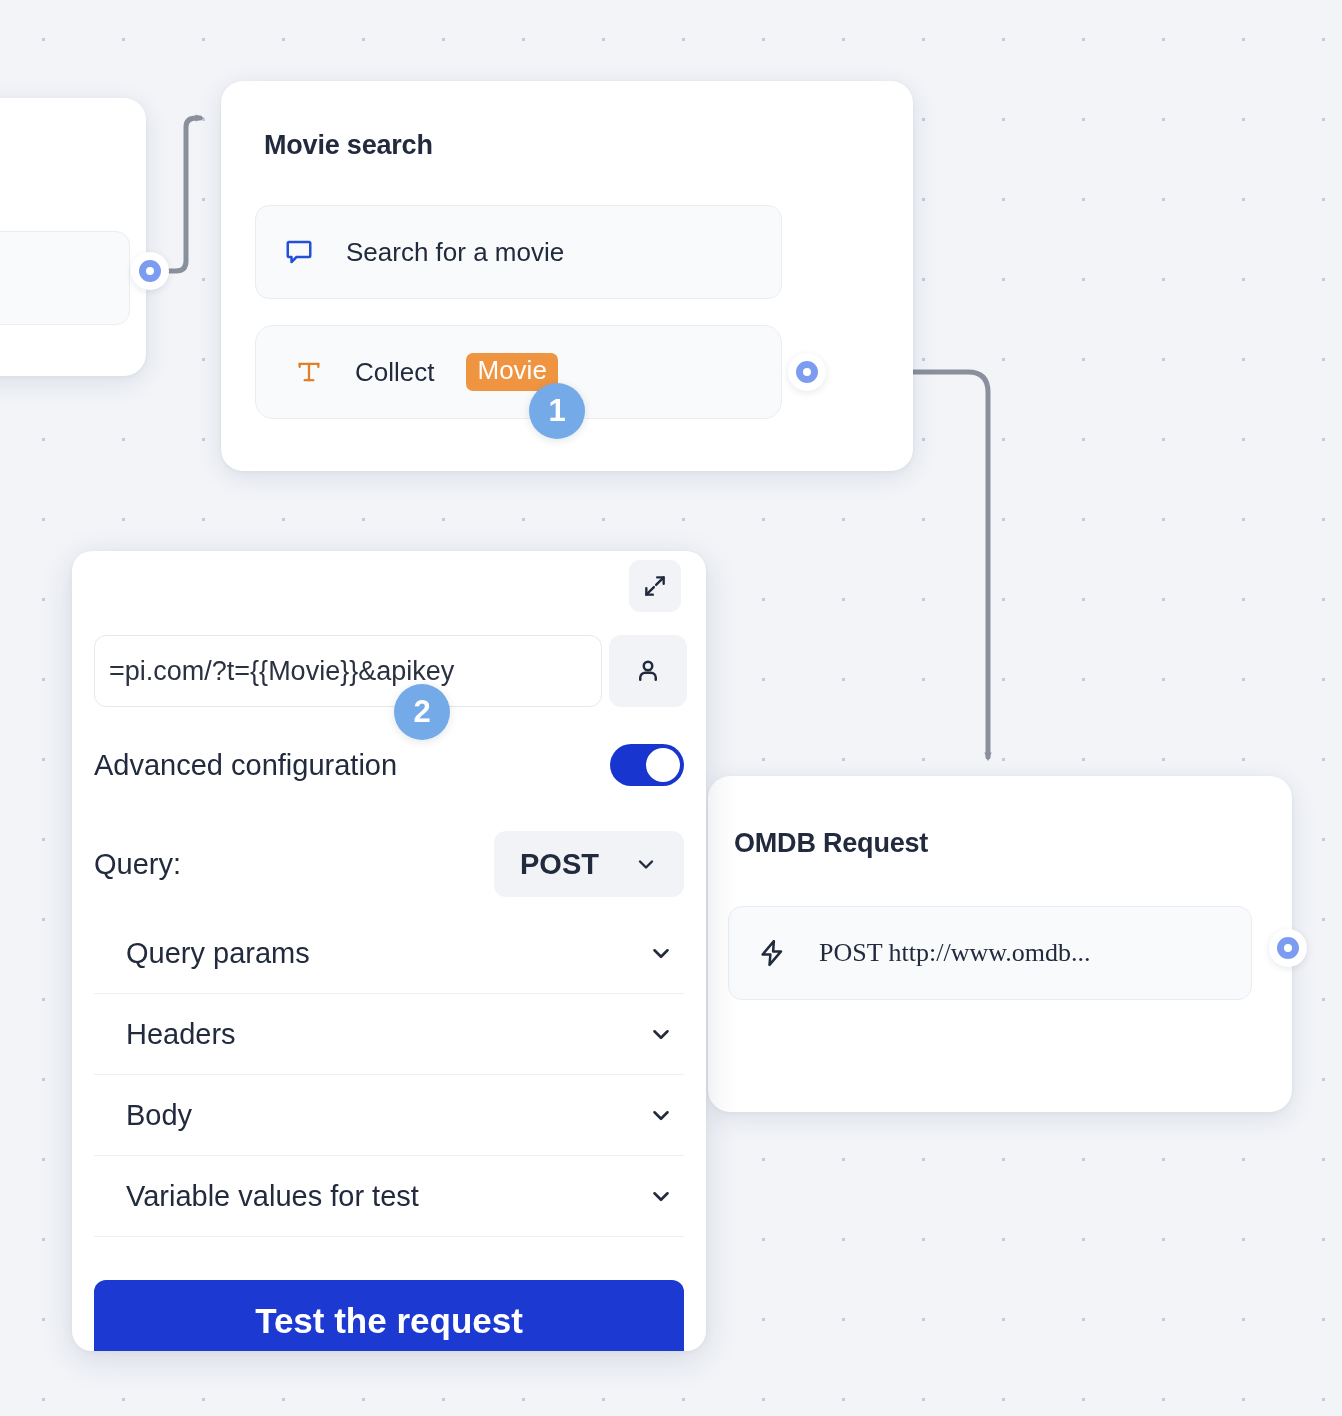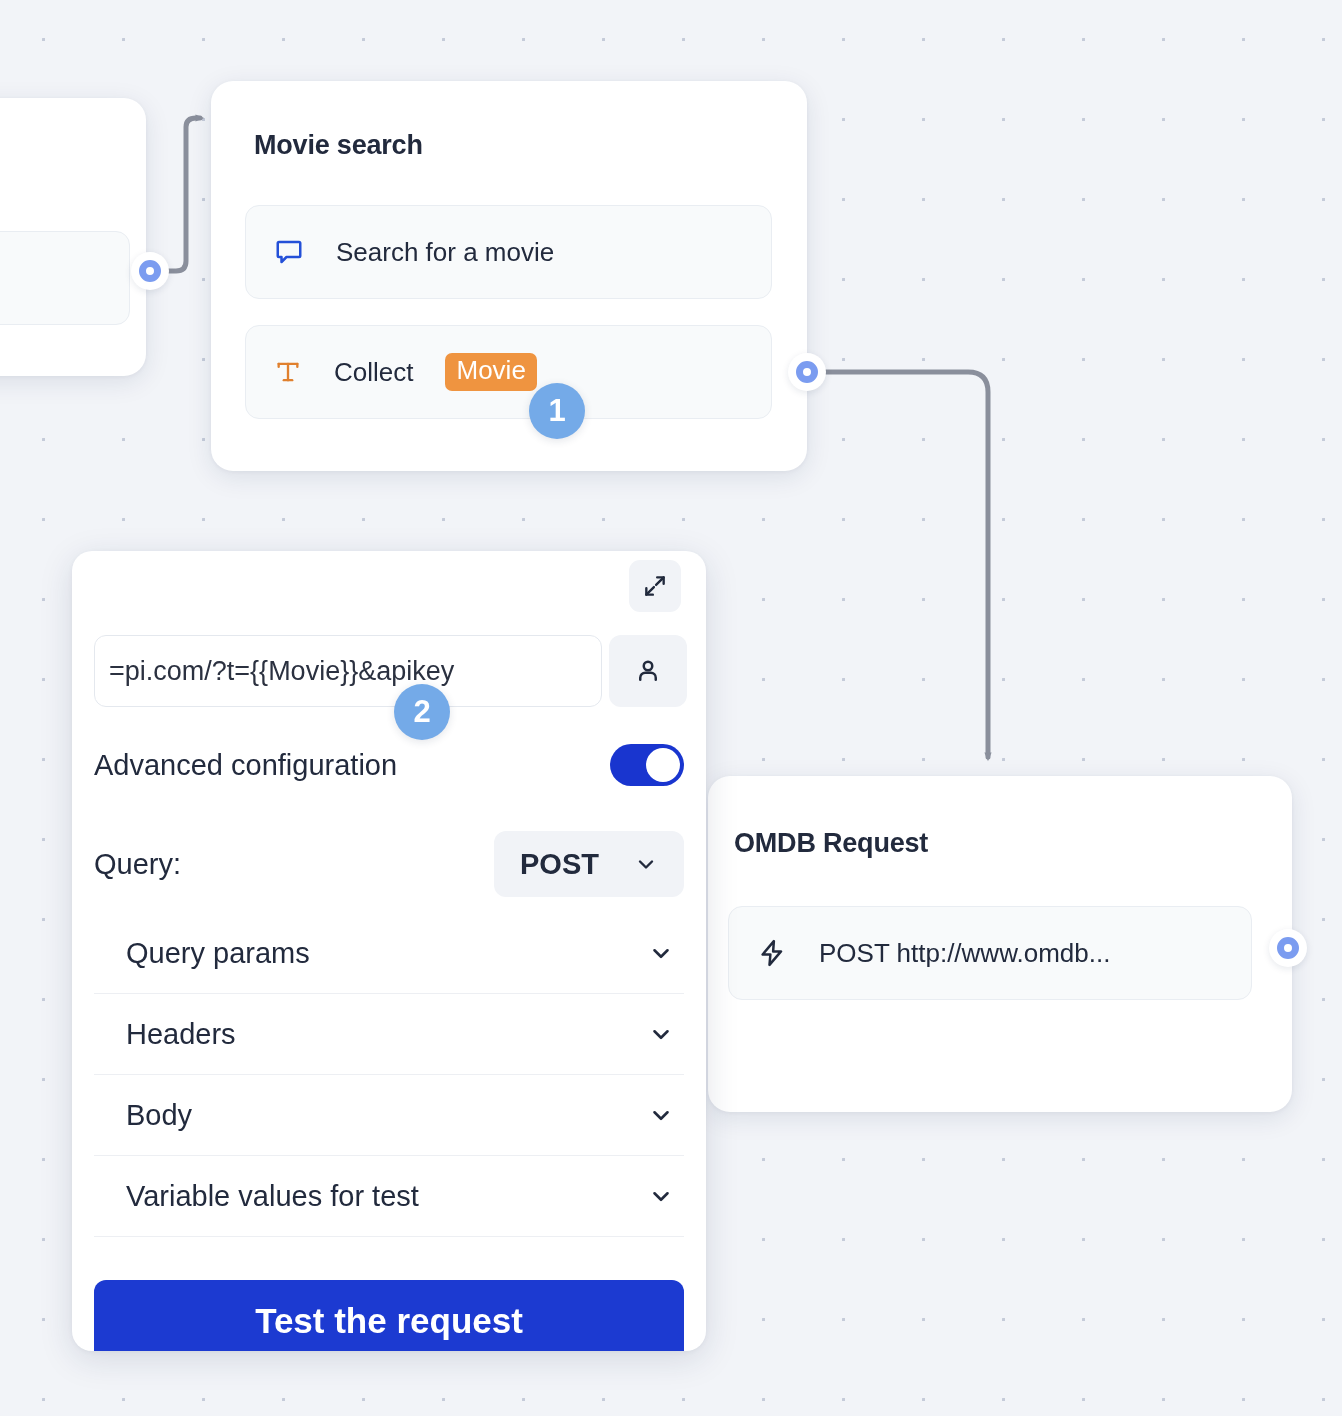--- a/index.html
+++ b/index.html
@@ -288,34 +288,34 @@
     <path d="M168,271 L176,271 Q186,271 186,261 L186,127 Q186,118 196,118 L200,118" fill="none" stroke="#8a8f9c" stroke-width="5" stroke-linecap="round" marker-end="url(#arrow)"></path>
 
     <path d="M826,372 L968,372 Q988,372 988,392 L988,757" fill="none" stroke="#8a8f9c" stroke-width="5" stroke-linecap="round" marker-end="url(#arrow)"></path>
   </svg>
 
   <div class="node-card" style="left:-120px; top:98px; width:266px; height:278px;">
     <div class="node-row" style="position:absolute; left:18px; top:133px; width:232px; height:94px;"></div>
   </div>
   <div class="handle" style="left:131px; top:252px;"></div>
 
-  <div class="node-card" style="left:211px; top:81px; width:596px; height:390px;">
+  <div class="node-card" style="left:221px; top:81px; width:692px; height:390px;">
 
     <div class="node-title" style="position:absolute; left:43px; top:49px;">Movie search</div>
 
     <div class="node-row" style="position:absolute; left:34px; top:124px; width:527px; height:94px; padding:0 28px;">
       <span class="row-icon">
         <svg width="30" height="30" viewBox="0 0 24 24" fill="none" stroke="#2450d8" stroke-width="2" stroke-linecap="round" stroke-linejoin="round">
           <path d="M20 4H4a1 1 0 0 0-1 1v10a1 1 0 0 0 1 1h2v4l4-4h10a1 1 0 0 0 1-1V5a1 1 0 0 0-1-1z"></path>
         </svg>
       </span>
       <span class="node-row-label">Search for a movie</span>
     </div>
 
-    <div class="node-row" style="position:absolute; left:34px; top:244px; width:527px; height:94px; padding:0 28px;">
+    <div class="node-row" style="position:absolute; left:34px; top:244px; width:527px; height:94px; padding:0 39px;border-radius:18px;">
       <span class="row-icon">
         <svg width="28" height="28" viewBox="0 0 24 24" fill="none" stroke="#e0802e" stroke-width="2" stroke-linecap="round">
           <path d="M4 5h16"></path>
             <path d="M12 5v14"></path>
           <path d="M4 5v2.6"></path>
             <path d="M20 5v2.6"></path>
           <path d="M8.4 19h7.2"></path>
         </svg>
       </span>
       <span class="node-row-label">Collect</span>
@@ -324,21 +324,21 @@
   </div>
 
   <div class="handle" style="left:788px; top:353px;"></div>
 
   <div class="step-badge" style="left:529px; top:383px;">1</div>
 
   <div class="node-card" style="left:708px; top:776px; width:584px; height:336px;">
 
     <div class="node-title" style="position:absolute; left:26px; top:52px;">OMDB Request</div>
 
-    <div class="node-row" style="position:absolute; left:20px; top:130px; width:524px; height:94px; padding:0 28px;">
+    <div class="node-row" style="position:absolute; left:20px; top:130px; width:524px; height:94px; padding:0 28px;font-family:Liberation Serif, serif;">
       <span class="row-icon">
         <svg width="30" height="30" viewBox="0 0 24 24" fill="none" stroke="#222a3d" stroke-width="2" stroke-linejoin="round" stroke-linecap="round">
           <path d="M13.5 2.5 4.5 13.2h6.2L10 21.5l9.2-10.8h-6.3z"></path>
         </svg>
       </span>
       <span class="node-row-label">POST http://www.omdb...</span>
     </div>
   </div>
 
   <div class="handle" style="left:1269px; top:929px;"></div>

